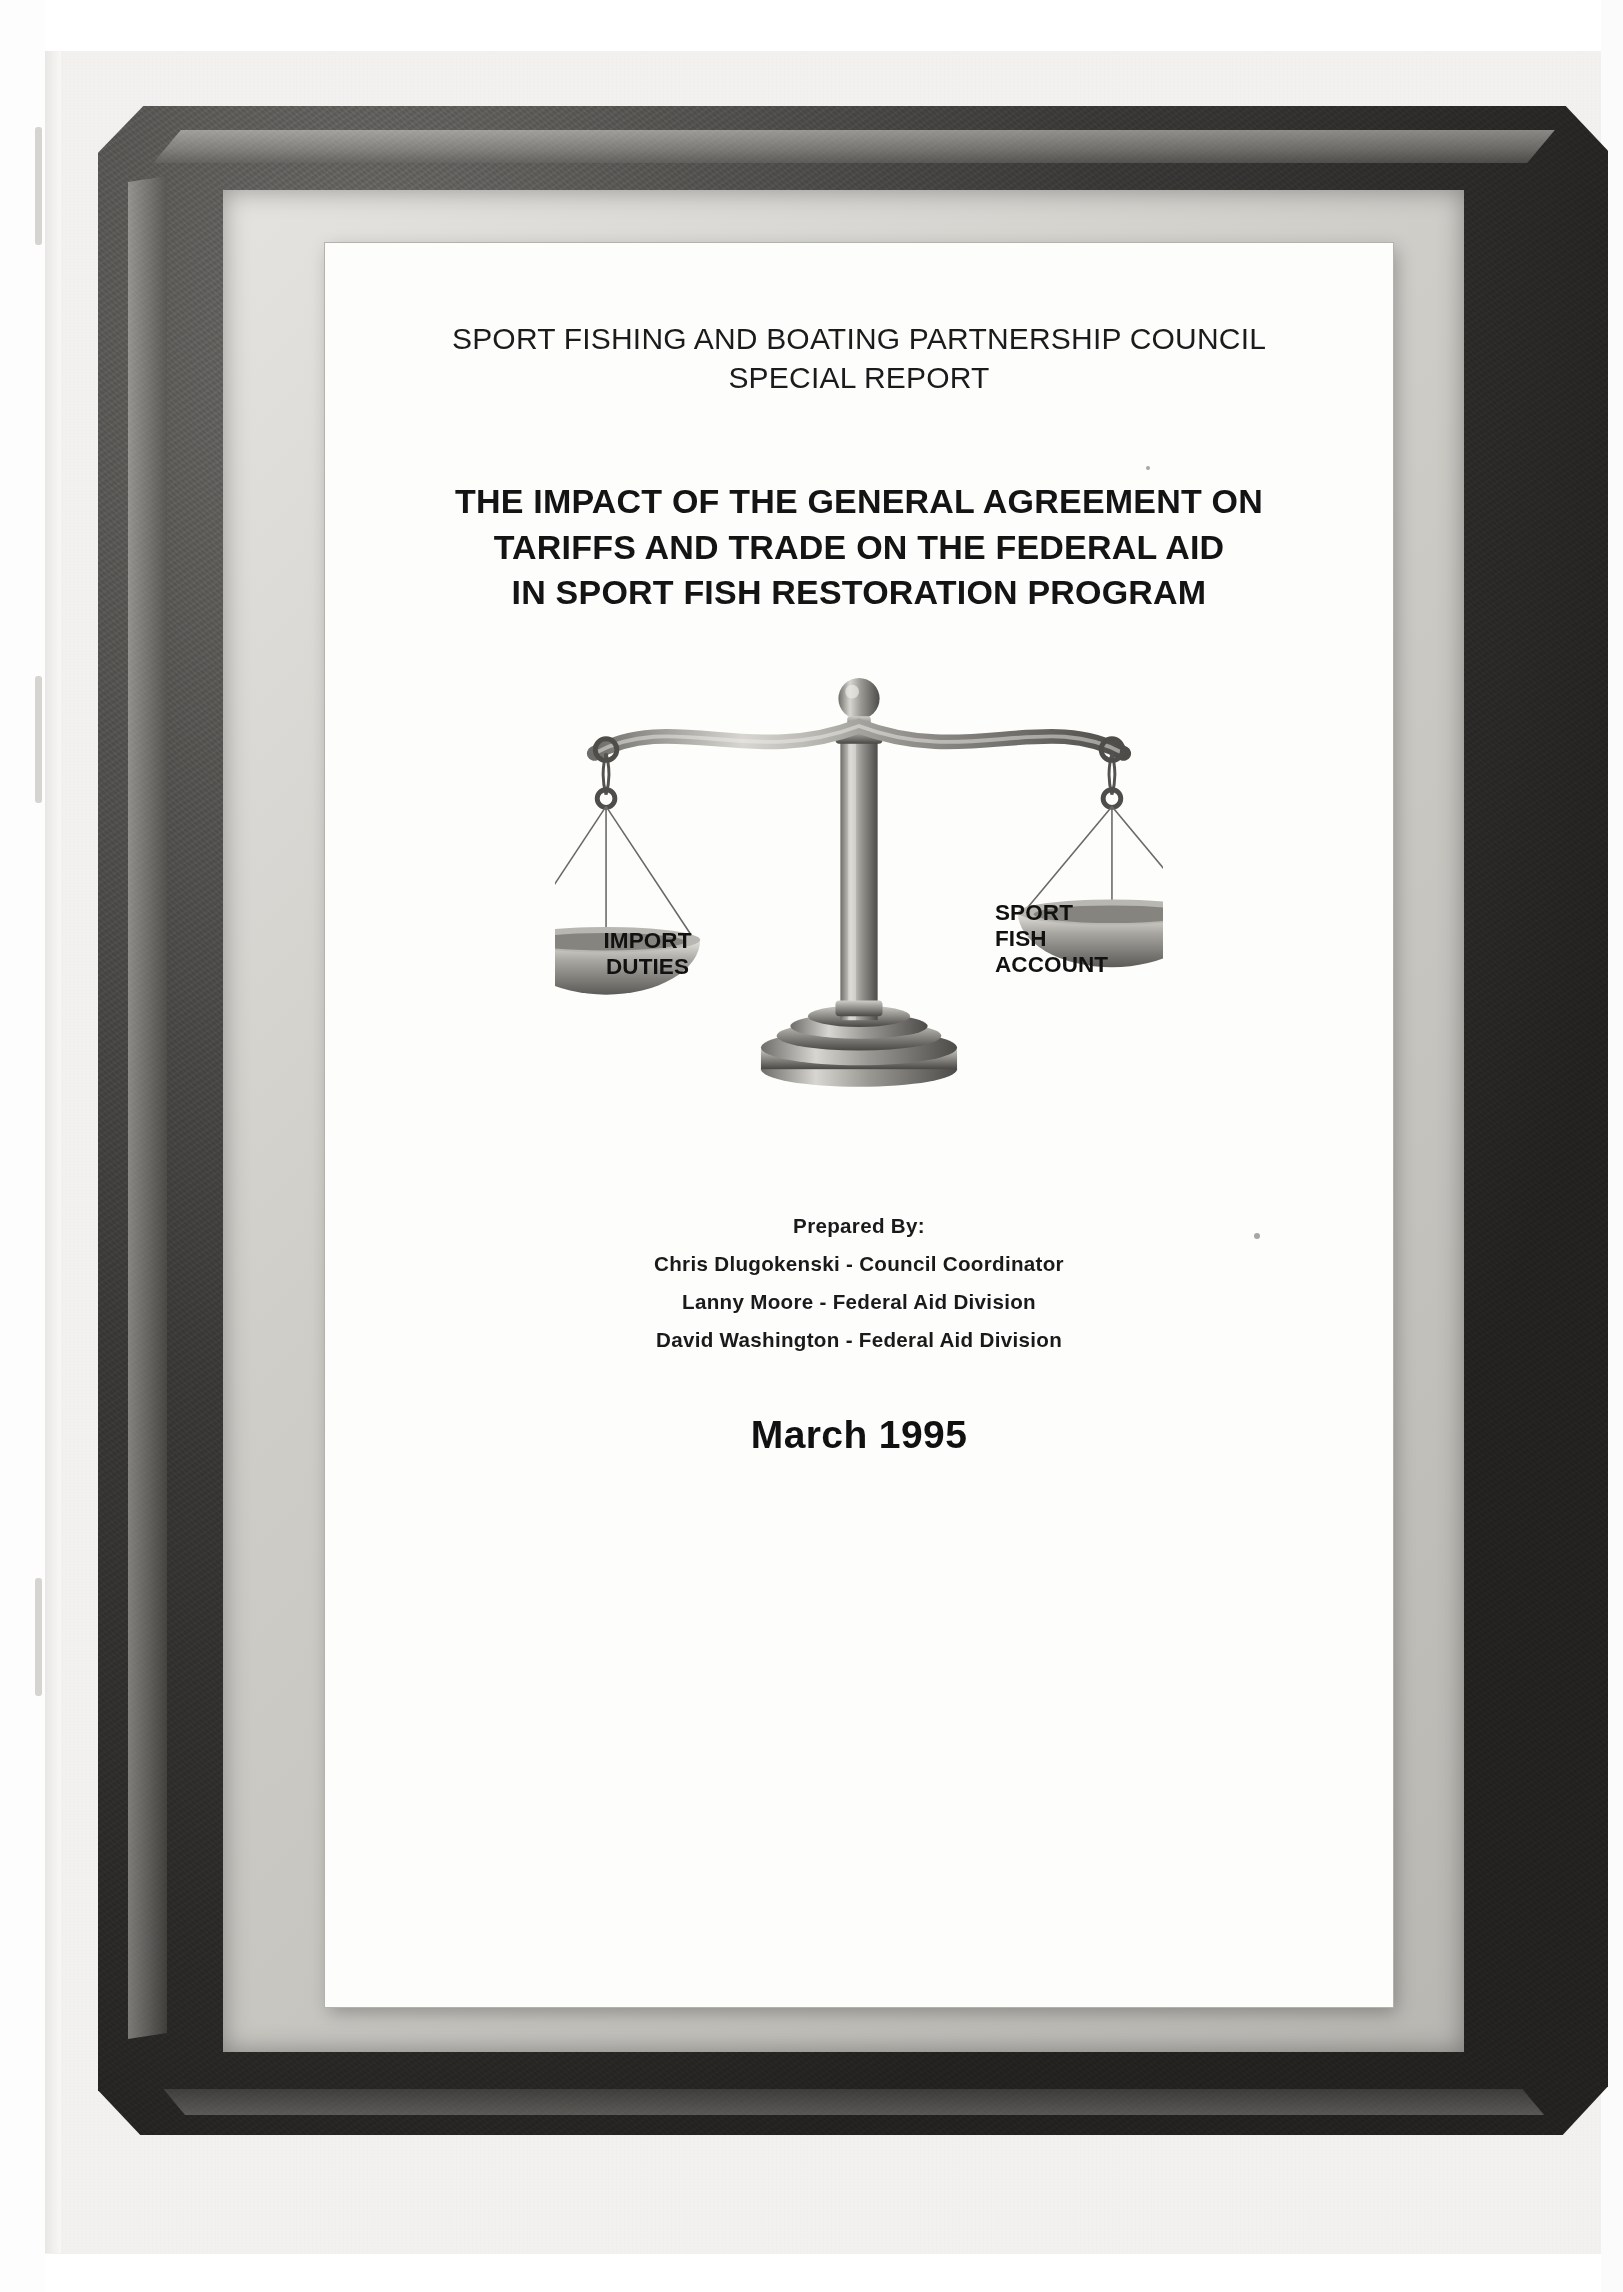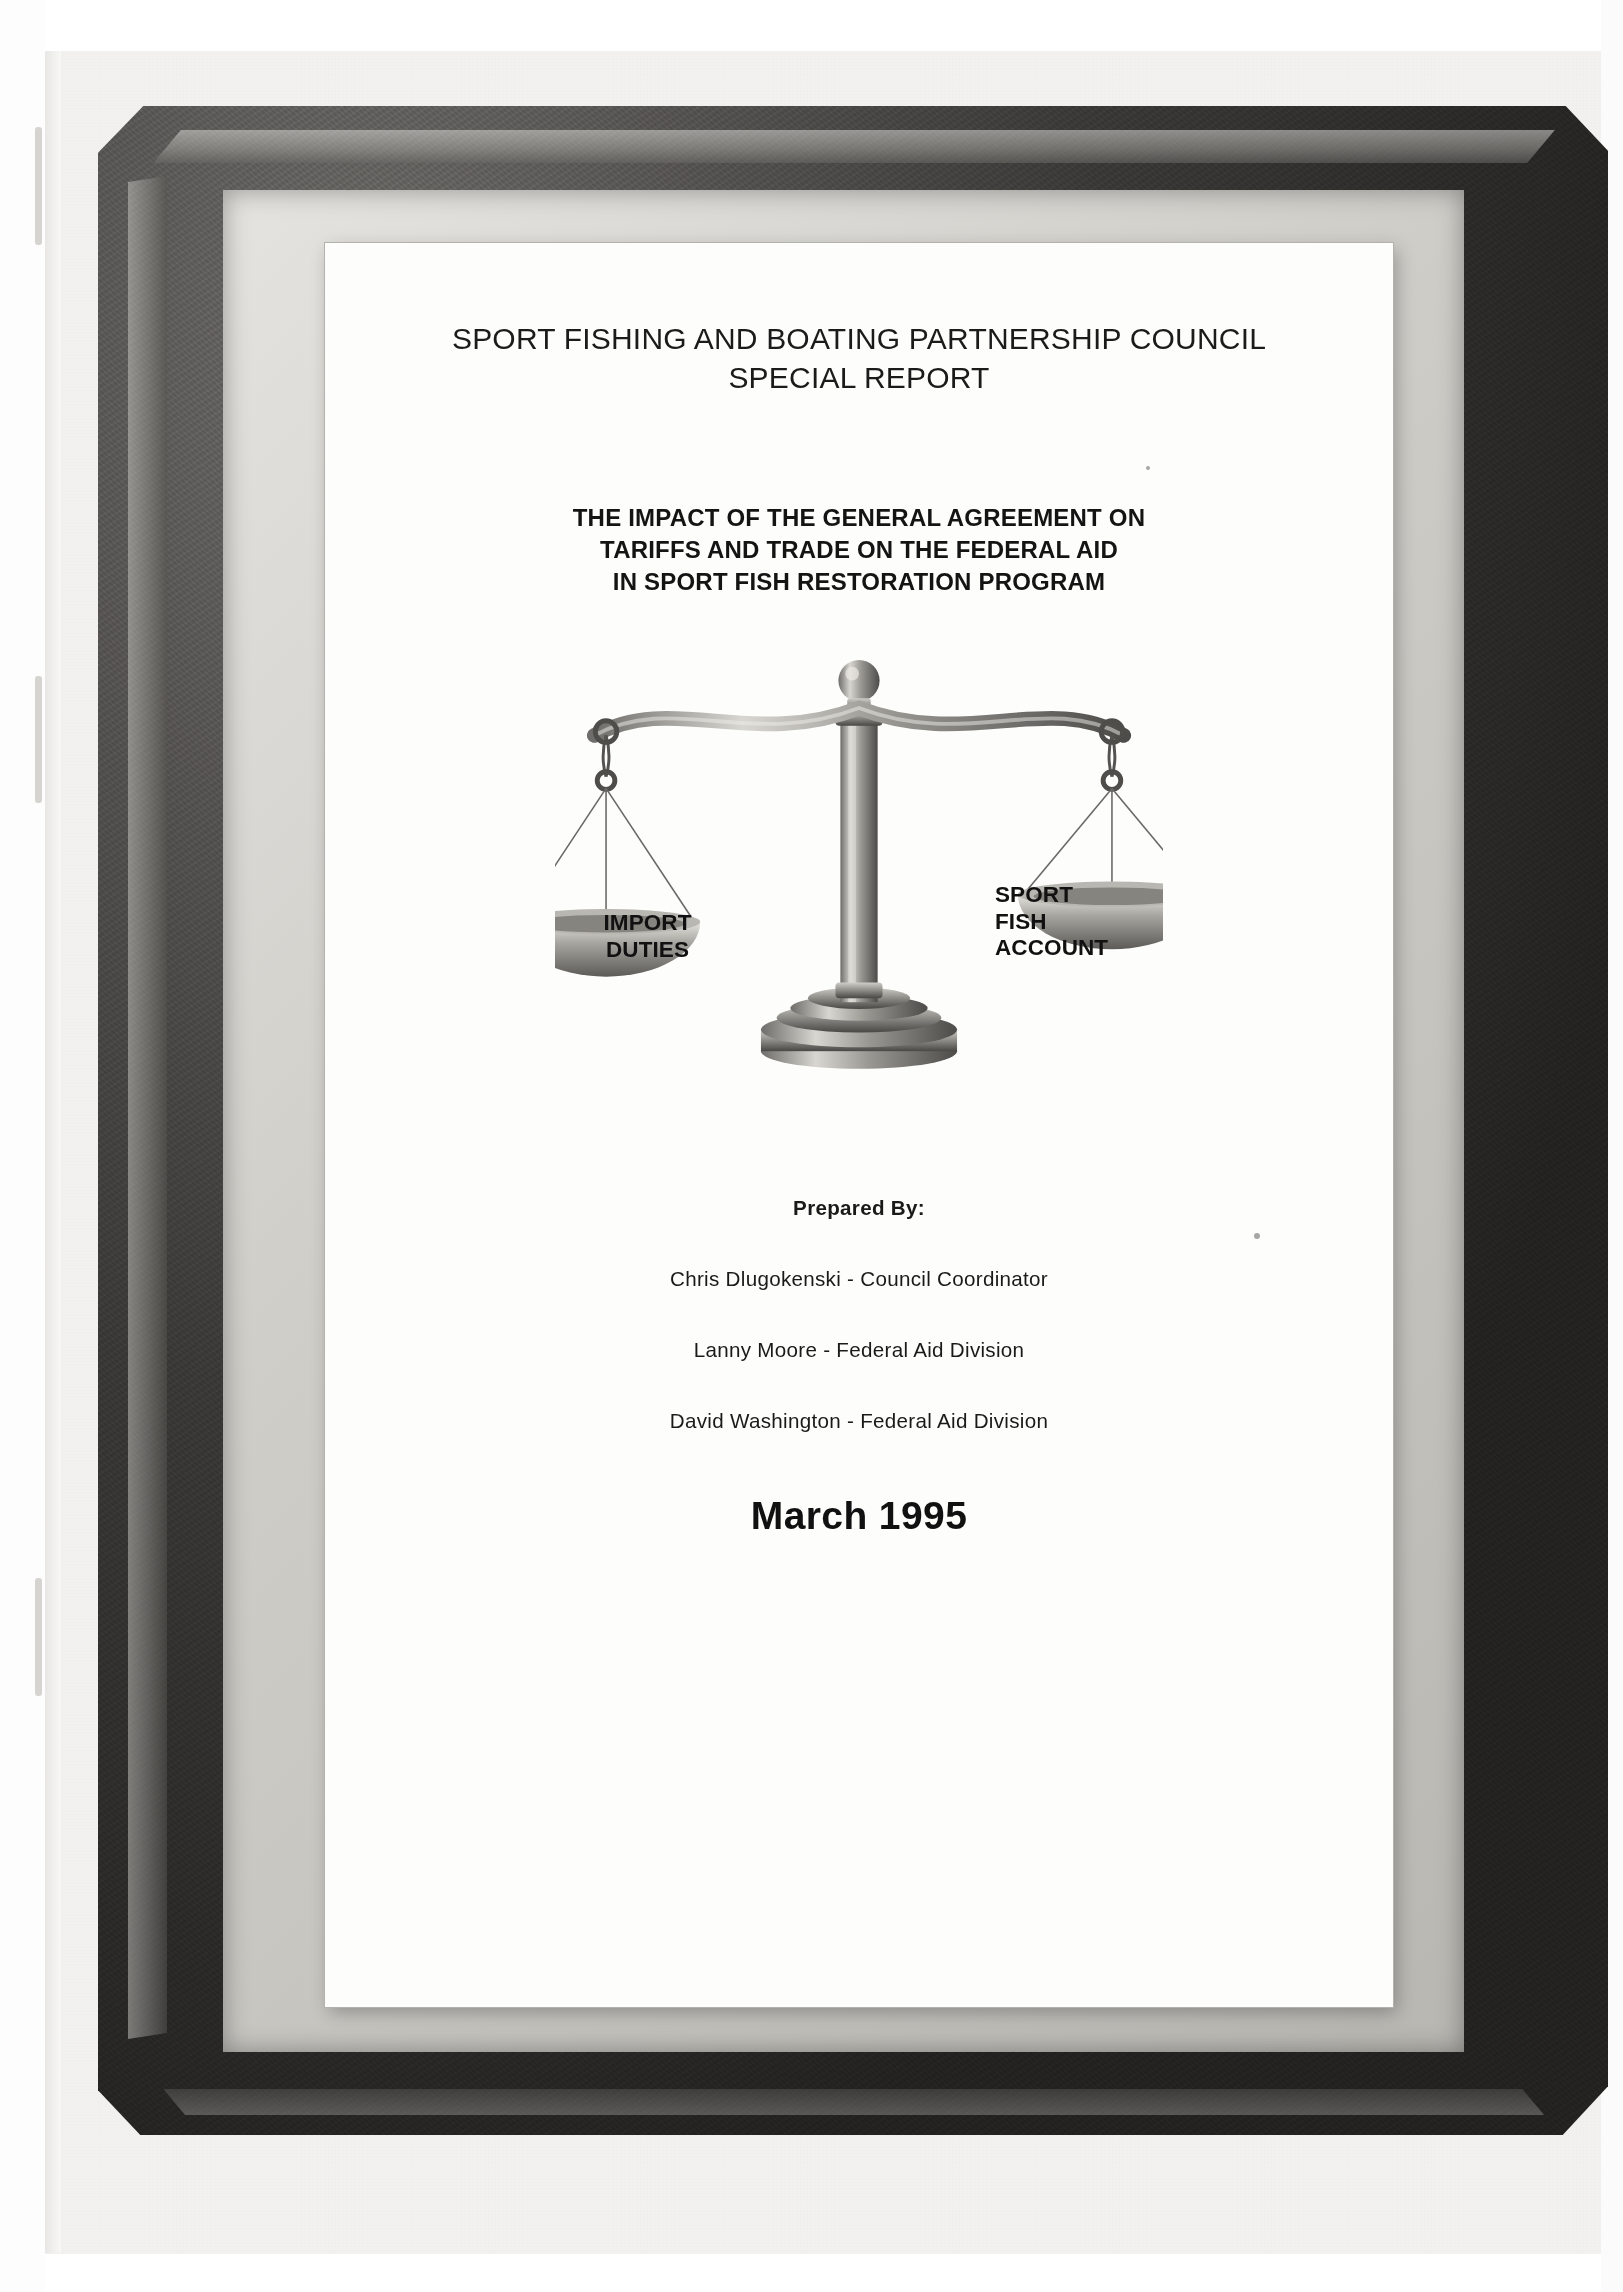--- a/index.html
+++ b/index.html
@@ -142,22 +142,22 @@
 
   
   .council-line {
     font-size: 30px;
     line-height: 1.30;
     color: #1b1b1b;
     letter-spacing: 0.2px;
     font-weight: 400;
   }
   .report-title {
-    margin-top: 105px;
-    font-size: 24px;
+    margin-top: 82px;
+    font-size: 34px;
     font-weight: 700;
     line-height: 1.34;
     color: #141414;
     letter-spacing: 0.2px;
   }
 
   
   .scales-wrap {
     margin-top: 61px;
     height: 461px;
@@ -180,23 +180,23 @@
   .credits {
     margin-top: 76px;
   }
   .prepared-by {
     font-size: 20.6px;
     font-weight: 700;
     color: #1a1a1a;
     letter-spacing: 0.3px;
   }
   .author {
-    margin-top: 47px;
+    margin-top: 14px;
     font-size: 20.6px;
-    font-weight: 400;
+    font-weight: 700;
     color: #1a1a1a;
     letter-spacing: 0.3px;
   }
   .doc-date {
     margin-top: 61px;
     font-size: 39px;
     font-weight: 700;
     color: #111;
     letter-spacing: 0.4px;
   }

